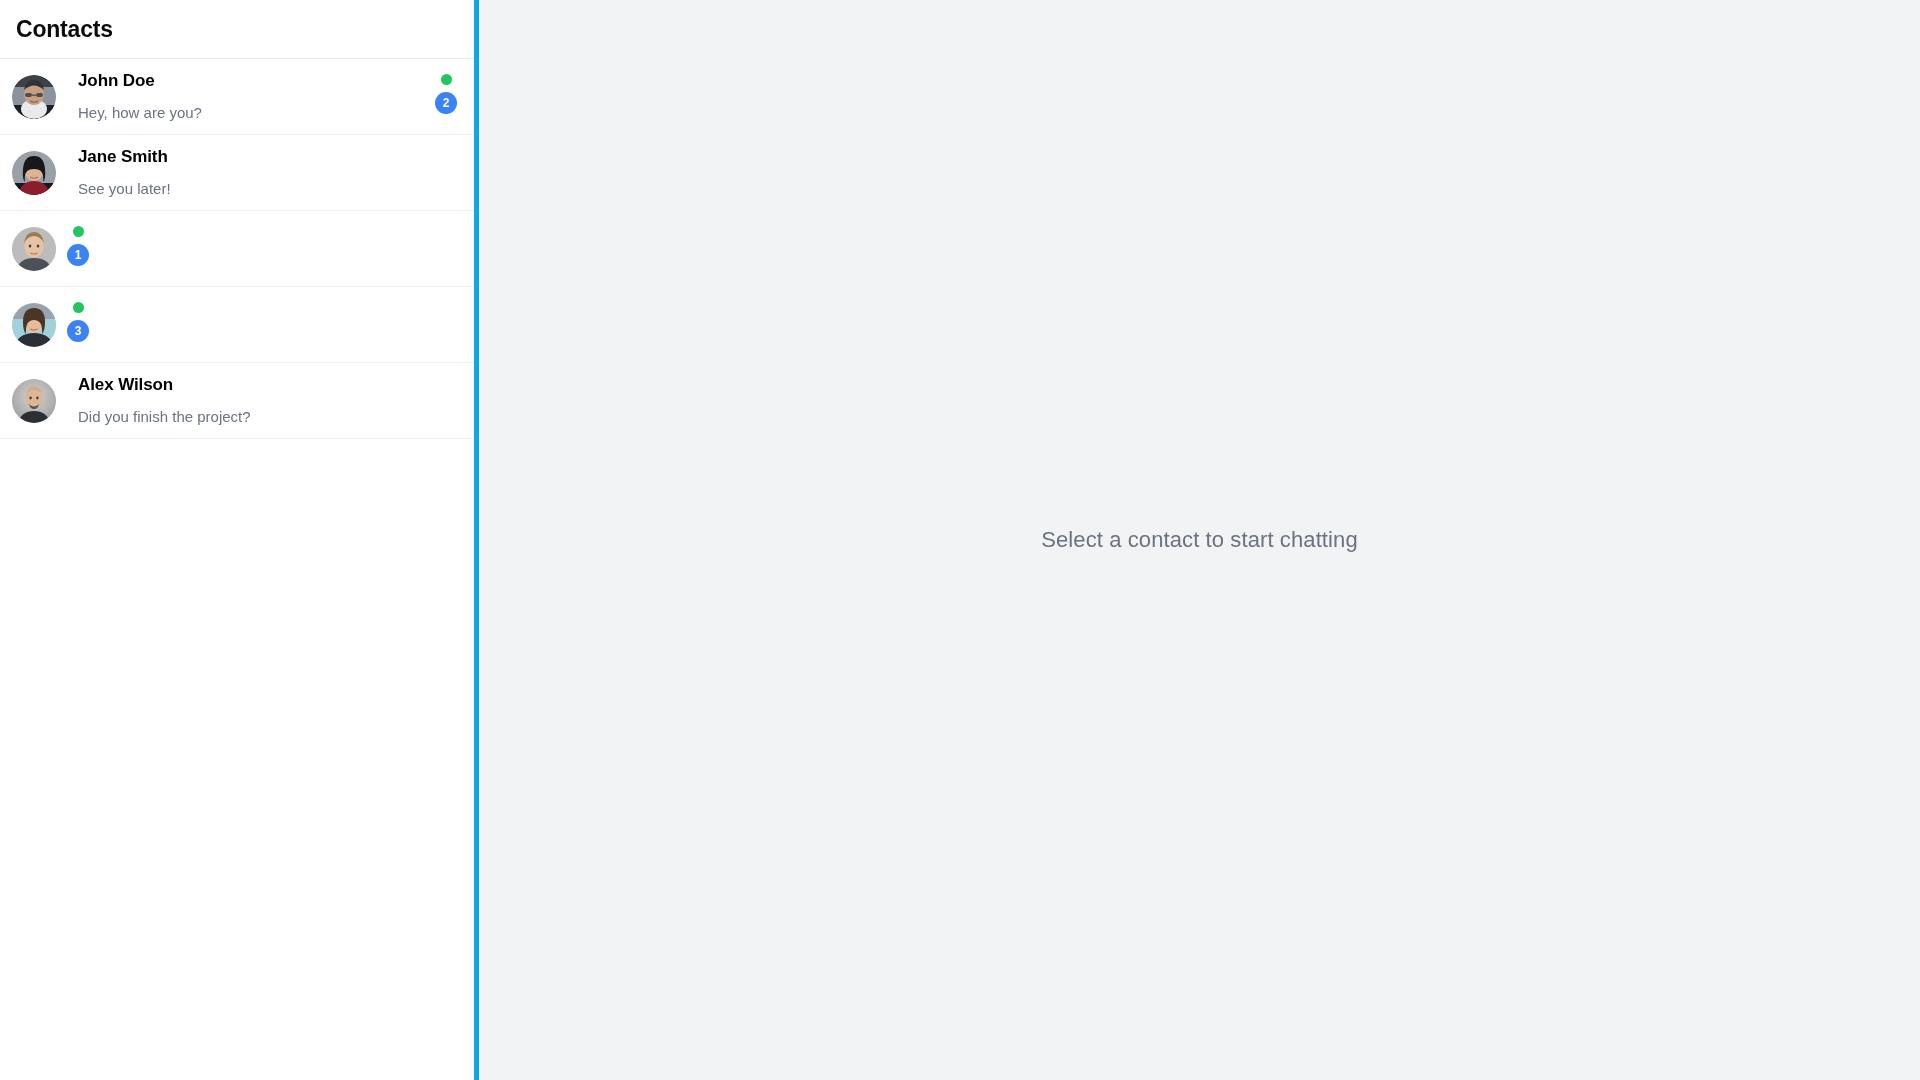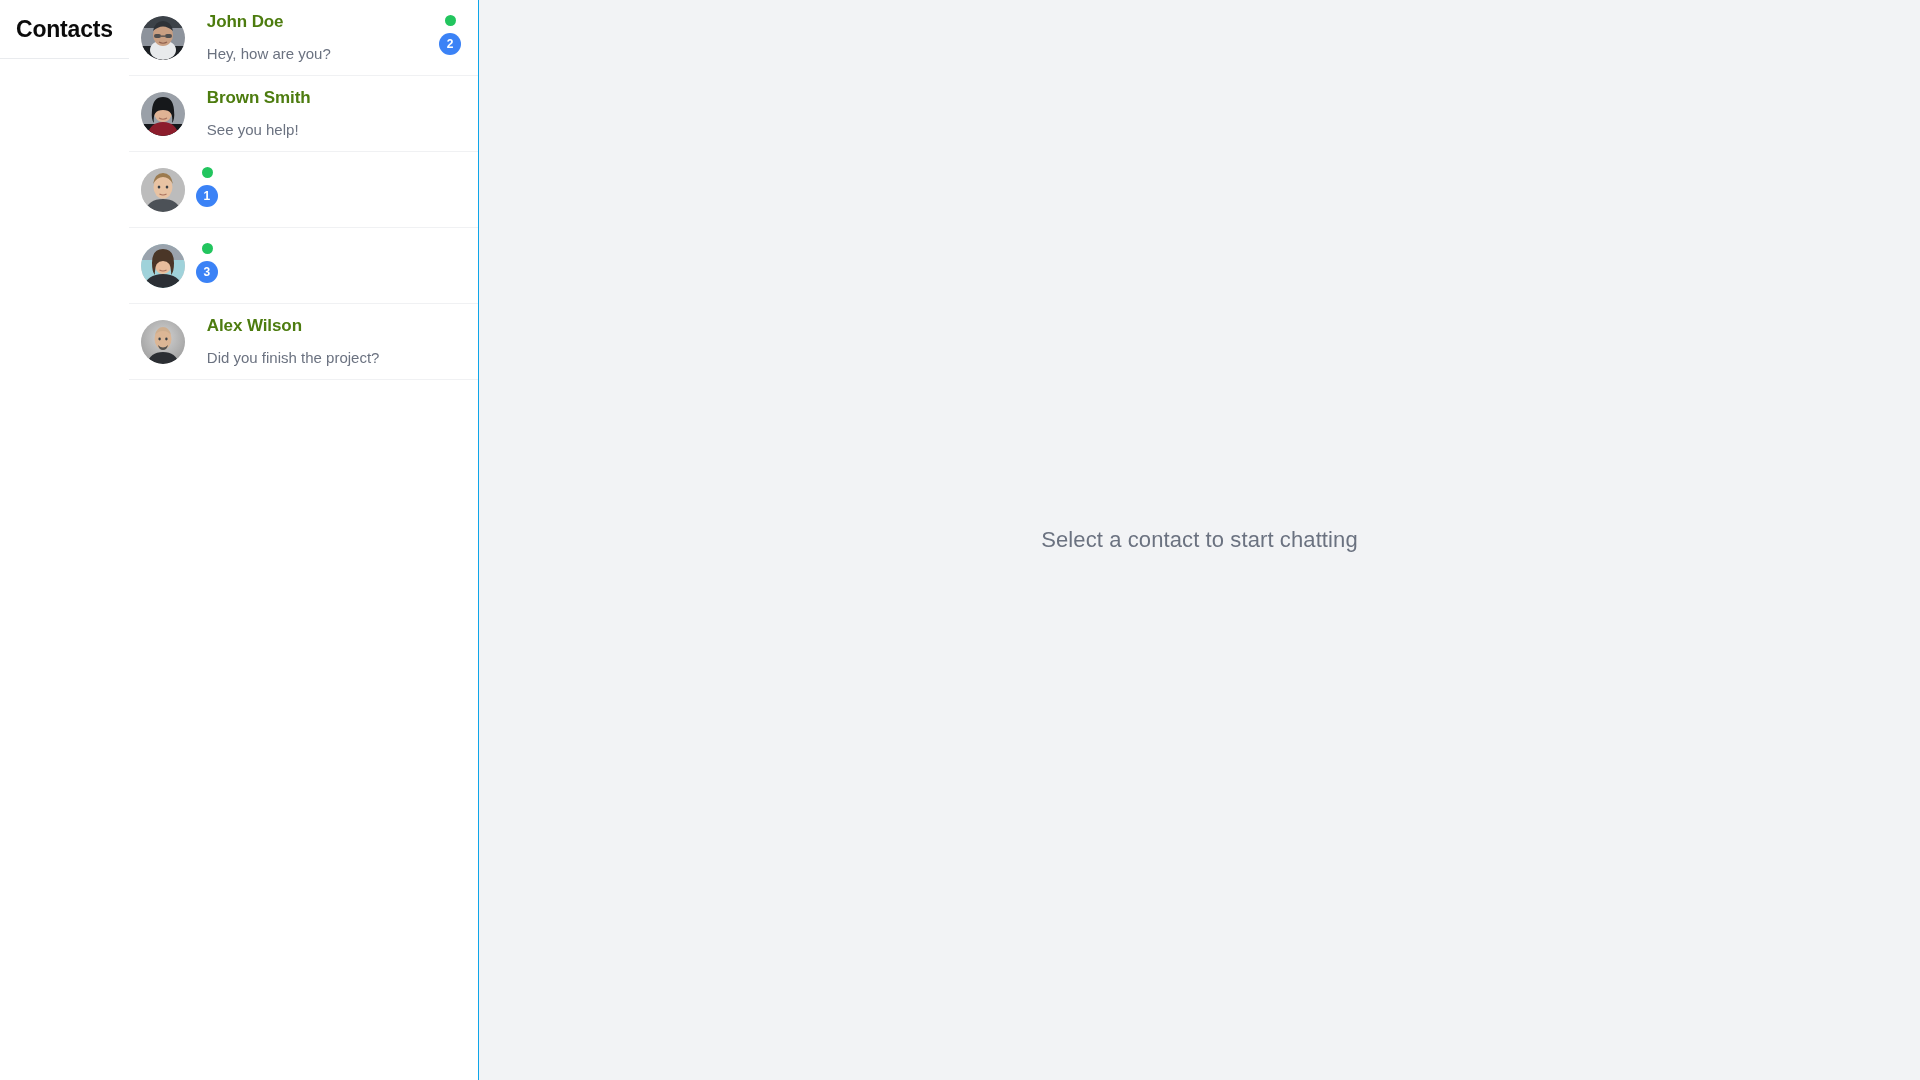--- a/index.html
+++ b/index.html
@@ -17,22 +17,23 @@
     display: flex;
     width: 1920px;
     height: 1080px;
   }
 
   
   .sidebar {
     width: 479px;
     height: 1080px;
     background: #ffffff;
-    border-right: 1px solid #0ea5e9;
-    display: flex;
+    border-right: 5px solid #0ea5e9;
+    display: flex;
+    flex-direction: column;
     flex: 0 0 479px;
   }
 
   .sidebar-header {
     height: 59px;
     flex: 0 0 59px;
     display: flex;
     align-items: center;
     padding: 0 16px;
     border-bottom: 1px solid #e9ebee;
@@ -79,21 +80,21 @@
     min-width: 0;
     padding-left: 22px;
     display: flex;
     flex-direction: column;
     justify-content: center;
   }
 
   .contact-name {
     font-size: 17px;
     font-weight: bold;
-    color: #4d7c0f;
+    color: #000000;
     line-height: 22px;
     letter-spacing: -0.1px;
     white-space: nowrap;
     overflow: hidden;
     text-overflow: ellipsis;
   }
 
   .contact-preview {
     font-size: 15px;
     color: #6b7280;
@@ -211,22 +212,22 @@
       <rect width="44" height="44" fill="#9aa0a8"></rect>
       <rect y="32" width="44" height="12" fill="#15181c"></rect>
       <path d="M6 44 q3 -14 16 -14 q13 0 16 14z" fill="#8c1d2c"></path>
       <ellipse cx="22" cy="19" rx="9.5" ry="11" fill="#e0b394"></ellipse>
       <path d="M11 18 q1 -13 11 -13 q10 0 11 13 q1 10 -2 13 q2 -13 -9 -13 q-11 0 -9 13 q-3 -3 -2 -13z" fill="#16181b"></path>
       <path d="M18 26 q4 2.5 8 0" stroke="#a8705c" stroke-width="1.2" fill="none"></path>
     </g>
             </svg>
           </div>
     <div class="contact-text">
-      <div class="contact-name">Brown Smith</div>
-      <div class="contact-preview">See you help!</div>
+      <div class="contact-name">Jane Smith</div>
+      <div class="contact-preview">See you later!</div>
     </div>
     <div class="contact-meta">
       
       
     </div>
         </div>
         <div class="contact-row">
     <div class="avatar">
     <svg viewBox="0 0 44 44">
               <defs>

